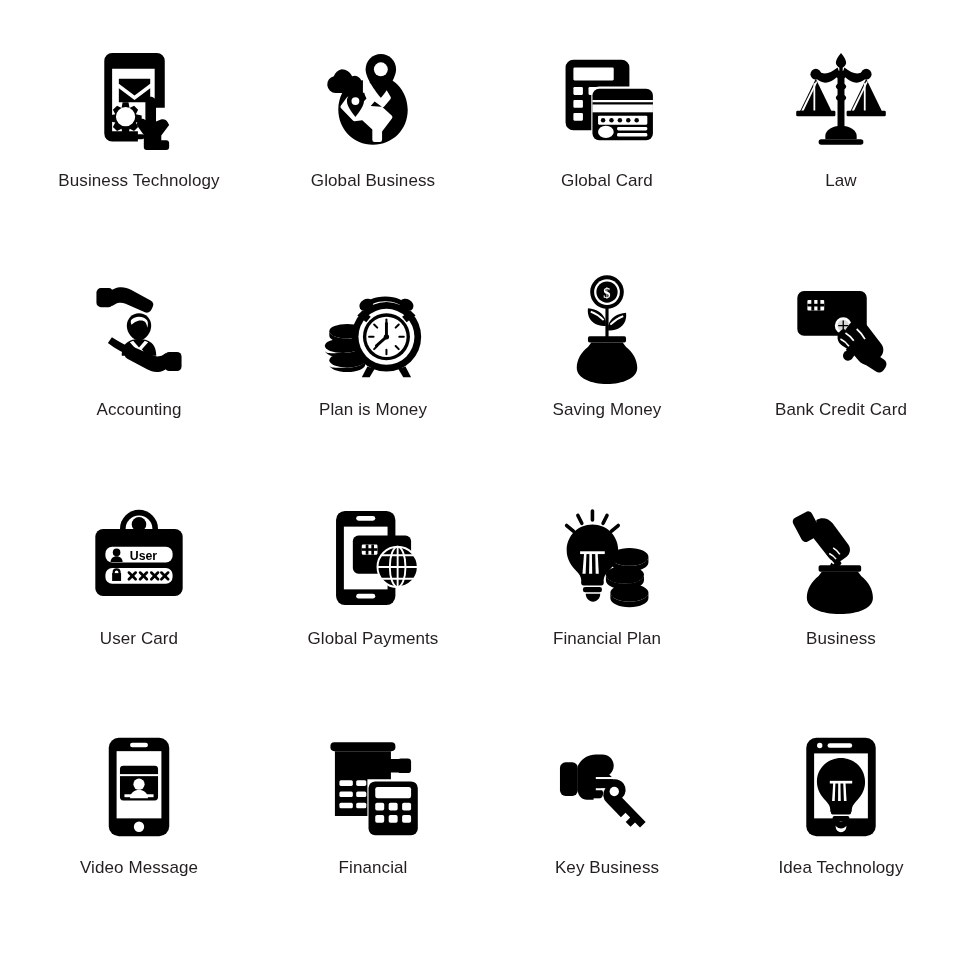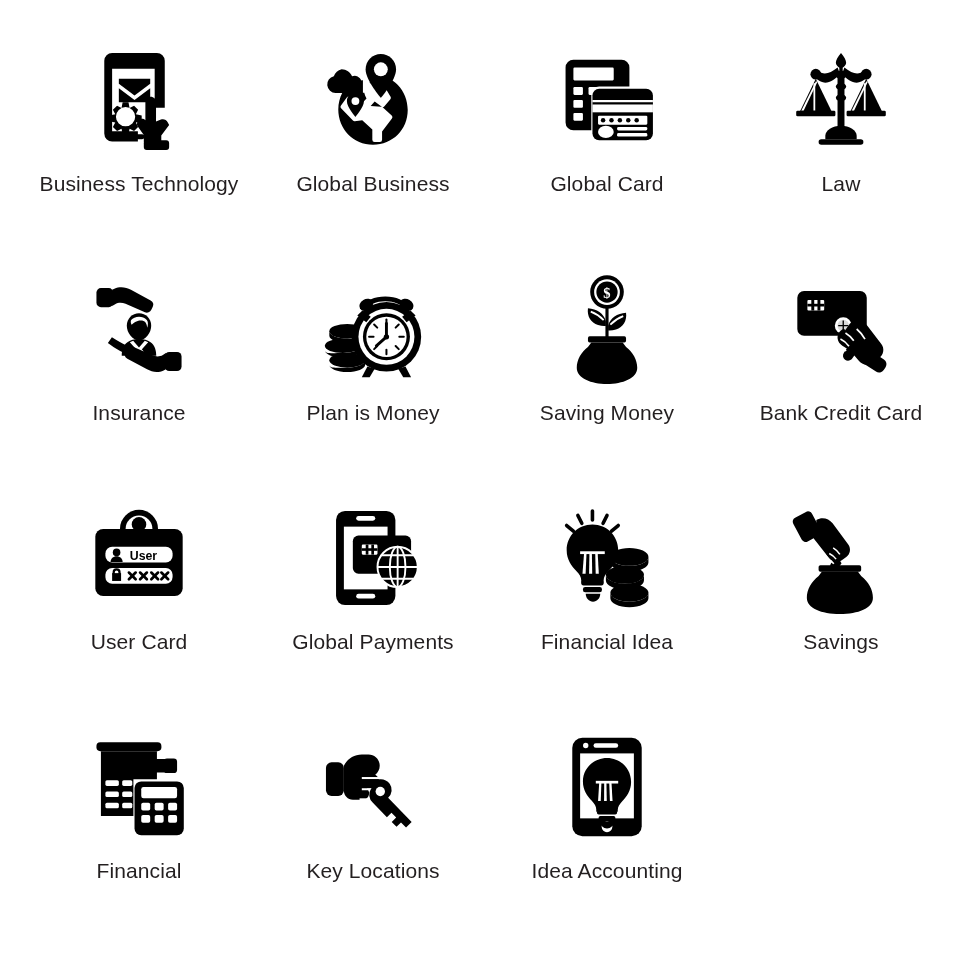--- a/index.html
+++ b/index.html
@@ -37,21 +37,21 @@
     align-items: center;
     justify-content: center;
   }
   .icon-art svg {
     display: block;
     width: 112px;
     height: 112px;
   }
   .icon-label {
     margin-top: 16px;
-    font-size: 21px;
+    font-size: 17px;
     line-height: 1.1;
     letter-spacing: 0.1px;
     color: #231f20;
     text-align: center;
     white-space: nowrap;
     font-family: "Liberation Sans", sans-serif;
   }
 </style>
 </head>
 <body>
@@ -152,21 +152,21 @@
         <path d="M50 36c6 0 10.9 4.9 10.9 11s-4.9 13-10.9 13-10.9-6.9-10.9-13S44 36 50 36z"></path>
         <path d="M43 42c2.5-3.3 10-4.5 14 0 1.5 1.7 1 5 .4 6.8-.5-2.6-1-5.5-4.6-6.3-3.9-.8-7.9 2-9.4 3.7-.8-1.2-1-3-.4-4.2z" fill="#fff"></path>
         <path d="M40 61.5c2.4-1.6 5.6-2.6 10-2.6s7.6 1 10 2.6c4.4 2.9 5.4 8 5.4 12.3H34.6c0-4.3 1-9.4 5.4-12.3z"></path>
         <path d="M44.8 60.4 50 66.5l5.2-6.1 3 1.4L50 71l-8.2-9.2z" fill="#fff"></path>
         <path d="M50 67.5c2.4 0 4.3 1.9 4.3 4.2h-8.6c0-2.3 1.9-4.2 4.3-4.2z" fill="#fff"></path>
         <path d="M72 87c-5 2.3-10.4 1.5-14.8-1L39.6 76.5a4.4 4.4 0 0 1-1.9-5.6l1.3-2.8a4.4 4.4 0 0 1 5.7-2.2L62 73.5c3.2 1.3 6.4 1.4 9.3-.3l2.7-1.7V86z"></path>
         <rect x="73" y="70.5" width="15" height="17" rx="4"></rect>
         <path d="M45 67.5c-6.5-2.8-13-6-19.2-10.2l-3.6 5.3C29 68 37 72 45 75z"></path>
       </svg>
     </div>
-    <div class="icon-label">Insurance</div>
+    <div class="icon-label">Accounting</div>
   </div>
 
   <div class="icon-cell">
     <div class="icon-art">
       <svg viewBox="0 0 100 100" xmlns="http://www.w3.org/2000/svg" fill="#000">
         <ellipse cx="27" cy="52" rx="16" ry="6.5"></ellipse>
         <ellipse cx="27" cy="52" rx="11" ry="3.5" fill="#fff" opacity="0"></ellipse>
         <ellipse cx="23" cy="65" rx="16" ry="6.5"></ellipse>
         <ellipse cx="27" cy="78" rx="16" ry="6.5"></ellipse>
         <path d="M11 52v4c0 3.6 7.2 6.5 16 6.5s16-2.9 16-6.5v-4c0 3.6-7.2 6.5-16 6.5S11 55.6 11 52z"></path>
@@ -323,39 +323,56 @@
         <rect x="28.5" y="76" width="17" height="4.5" rx="2"></rect>
         <path d="M31 82h13c0 4-2.9 7-6.5 7S31 86 31 82z"></path>
         <ellipse cx="70" cy="49" rx="17" ry="8"></ellipse>
         <path d="M53 49v5c0 4.4 7.6 8 17 8s17-3.6 17-8v-5c0 4.4-7.6 8-17 8s-17-3.6-17-8z"></path>
         <ellipse cx="66" cy="65" rx="17" ry="8"></ellipse>
         <path d="M49 65v5c0 4.4 7.6 8 17 8s17-3.6 17-8v-5c0 4.4-7.6 8-17 8s-17-3.6-17-8z"></path>
         <ellipse cx="70" cy="81" rx="17" ry="8"></ellipse>
         <path d="M53 81v5c0 4.4 7.6 8 17 8s17-3.6 17-8v-5c0 4.4-7.6 8-17 8s-17-3.6-17-8z"></path>
       </svg>
     </div>
-    <div class="icon-label">Financial Idea</div>
+    <div class="icon-label">Financial Plan</div>
   </div>
 
   <div class="icon-cell">
     <div class="icon-art">
       <svg viewBox="0 0 100 100" xmlns="http://www.w3.org/2000/svg" fill="#000">
         <rect x="10" y="10" width="19" height="24" rx="4" transform="rotate(-28 19.5 22)"></rect>
         <path d="M28 16c5-3 11-1.5 14.5 3l14 19c2.6 3.6 1.8 8.6-1.8 11.2l-4 2.9c-3.6 2.6-8.6 1.8-11.2-1.8L26 33c-2.8-3.9-1.9-9.3 2-12.2z"></path>
         <path d="M40 38c-2.5 1-4 3.5-3.8 6.2.2 2 1.4 3.7 3 4.8l4 2.8-2.2 3.1c-1.2 1.7-.8 4.1.9 5.3 1.7 1.2 4.1.8 5.3-.9l3.3-4.6L40 38z"></path>
         <path d="M43 41c2.4 1.4 4.4 3.4 6 5.8" stroke="#fff" stroke-width="1.4" fill="none"></path>
         <path d="M39.5 46c2.4 1.2 4.5 2.9 6.1 5" stroke="#fff" stroke-width="1.4" fill="none"></path>
         <path d="M38 51c2.2 1 4.1 2.4 5.6 4.2" stroke="#fff" stroke-width="1.4" fill="none"></path>
         <rect x="30" y="56.5" width="38" height="5.8" rx="1.6"></rect>
         <path d="M33 62h32l3 4c6.5 5 10.5 12.3 10.5 19.5C78.5 95 65.5 100 49 100S19.5 95 19.5 85.5c0-7.2 4-14.5 10.5-19.5z"></path>
       </svg>
     </div>
-    <div class="icon-label">Savings</div>
-  </div>
-
+    <div class="icon-label">Business</div>
+  </div>
+
+  <div class="icon-cell">
+    <div class="icon-art">
+      <svg viewBox="0 0 100 100" xmlns="http://www.w3.org/2000/svg" fill="#000">
+        <rect x="23" y="6" width="54" height="88" rx="9"></rect>
+        <rect x="30" y="18" width="40" height="60" fill="#fff"></rect>
+        <rect x="42" y="10.5" width="16" height="4" rx="2" fill="#fff"></rect>
+        <circle cx="50" cy="85.5" r="4.6" fill="#fff"></circle>
+        <rect x="33" y="31" width="34" height="31" rx="3"></rect>
+        <rect x="33" y="38.5" width="34" height="1.8" fill="#fff"></rect>
+        <circle cx="50" cy="47.5" r="5" fill="#fff"></circle>
+        <path d="M50 52.5c4.4 0 8 3.3 8 7.5H42c0-4.2 3.6-7.5 8-7.5z" fill="#fff"></path>
+        <rect x="37" y="56.5" width="26" height="2.6" fill="#fff"></rect>
+        <rect x="37" y="56.5" width="26" height="2.6" fill="#000" opacity="0"></rect>
+      </svg>
+    </div>
+    <div class="icon-label">Video Message</div>
+  </div>
 
   <div class="icon-cell">
     <div class="icon-art">
       <svg viewBox="0 0 100 100" xmlns="http://www.w3.org/2000/svg" fill="#000">
         <rect x="12" y="10" width="58" height="8" rx="3.4"></rect>
         <path d="M16 18h50v25H45v33H16z"></path>
         <rect x="20" y="44" width="12" height="5" fill="#fff" rx="1.4"></rect>
         <rect x="35" y="44" width="9" height="5" fill="#fff" rx="1.4"></rect>
         <rect x="20" y="54" width="12" height="5" fill="#fff" rx="1.4"></rect>
         <rect x="35" y="54" width="9" height="5" fill="#fff" rx="1.4"></rect>
@@ -384,21 +401,21 @@
       <svg viewBox="0 0 100 100" xmlns="http://www.w3.org/2000/svg" fill="#000">
         <rect x="8" y="28" width="16" height="30" rx="5"></rect>
         <path d="M24 31c3-6 9-10 16-10h6c5.5 0 10 4.4 10 10 0 3.2-1.6 6.2-4 8 3 1.6 4.4 5.4 3 8.6-1 2.4-3.4 3.8-5.9 3.8h-4.6c2 1.6 2.6 4.5 1.4 6.8-1 2-3.1 3.2-5.3 3.2H32c-4.4 0-8-3.6-8-8z"></path>
         <path d="M40 42h18" stroke="#fff" stroke-width="1.8"></path>
         <path d="M40 52h12" stroke="#fff" stroke-width="1.8"></path>
         <path d="M38 61h10" stroke="#fff" stroke-width="1.8"></path>
         <path d="M52 44.5c4.3-2.6 9.9-1.5 12.9 2.6a9.5 9.5 0 0 1-1.4 12.6l21 21.5-5 5-4.5-4.6-4 4-4.3-4.4 4-4-4.2-4.3-4.1 4.1-12.5-12.9a9.5 9.5 0 0 1-1.5-12.7c.9-1.2 2-2.2 3.6-3z"></path>
         <circle cx="56.5" cy="54" r="4.2" fill="#fff"></circle>
       </svg>
     </div>
-    <div class="icon-label">Key Locations</div>
+    <div class="icon-label">Key Business</div>
   </div>
 
   <div class="icon-cell">
     <div class="icon-art">
       <svg viewBox="0 0 100 100" xmlns="http://www.w3.org/2000/svg" fill="#000">
         <rect x="19" y="6" width="62" height="88" rx="9"></rect>
         <rect x="26" y="20" width="48" height="58" fill="#fff"></rect>
         <circle cx="31" cy="13" r="2.4" fill="#fff"></circle>
         <rect x="38" y="11" width="22" height="4" rx="2" fill="#fff"></rect>
         <circle cx="50" cy="85.5" r="4.8" fill="#fff"></circle>
@@ -407,16 +424,16 @@
           <path d="M43 46.5h2l-.6 16h-2.4z"></path>
           <path d="M47.5 46.5h2l.3 16h-2.4z"></path>
           <path d="M52 46.5h2l1 16h-2.4z"></path>
           <rect x="40" y="44.5" width="20" height="2.4"></rect>
         </g>
         <rect x="41" y="71" width="18" height="3.6" rx="1.6"></rect>
         <rect x="42.5" y="76" width="15" height="3.6" rx="1.6"></rect>
         <path d="M44 81h12c0 3.3-2.7 6-6 6s-6-2.7-6-6z"></path>
       </svg>
     </div>
-    <div class="icon-label">Idea Accounting</div>
+    <div class="icon-label">Idea Technology</div>
   </div>
 
 </div>
 
 </body></html>

